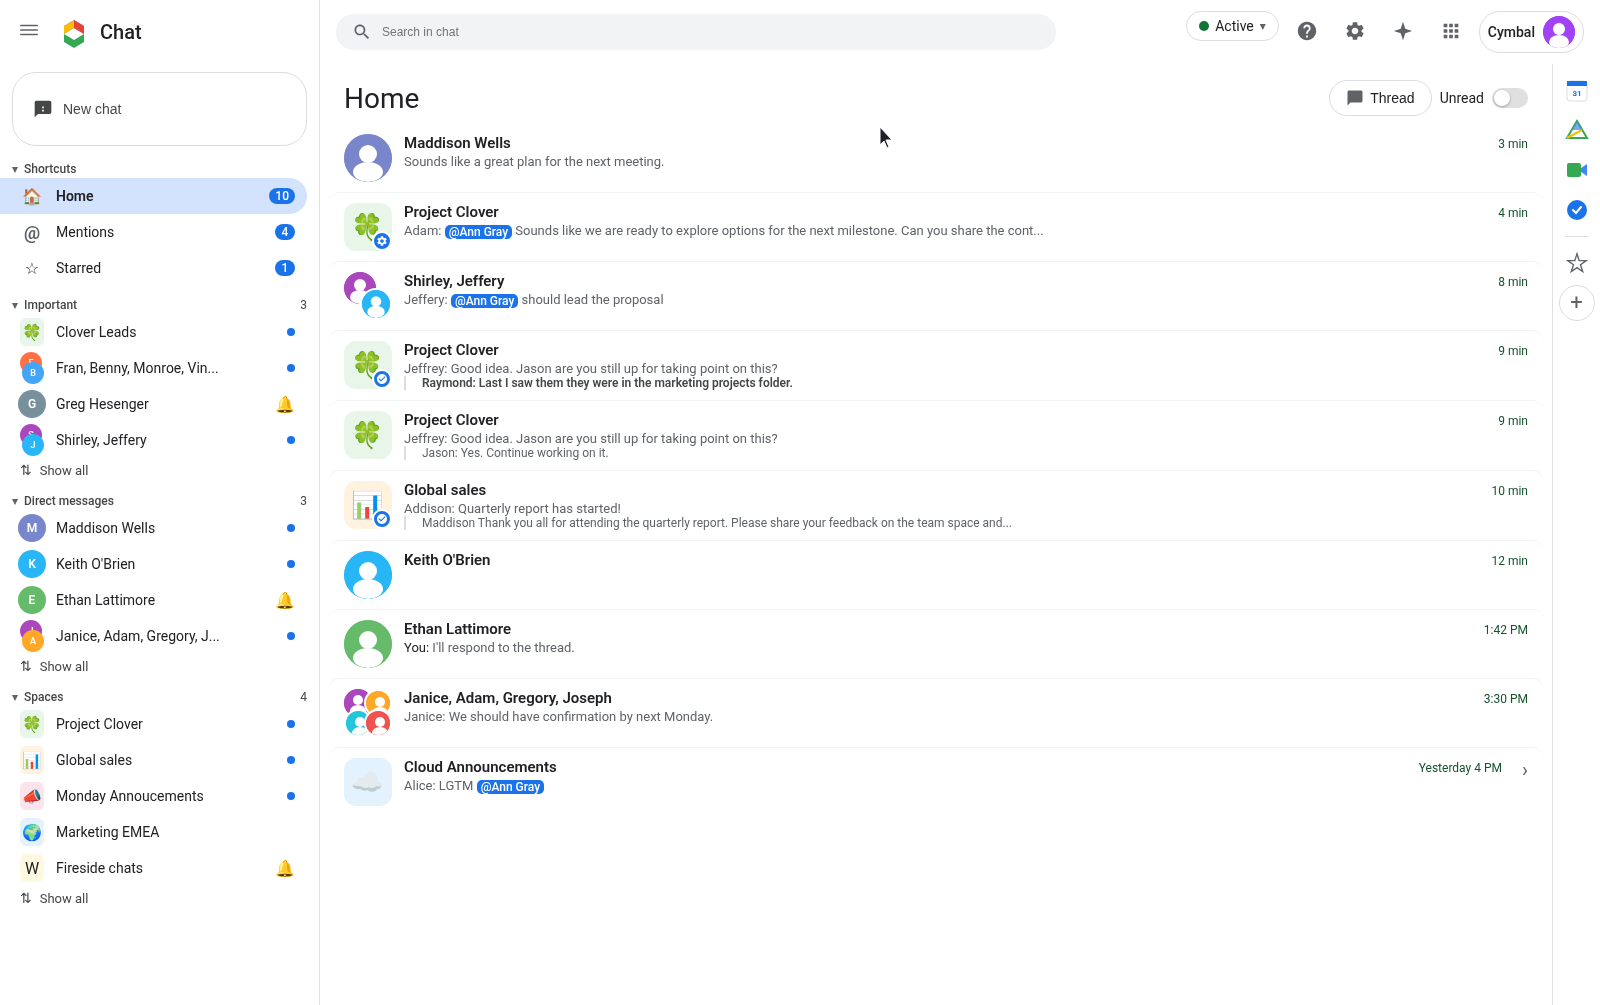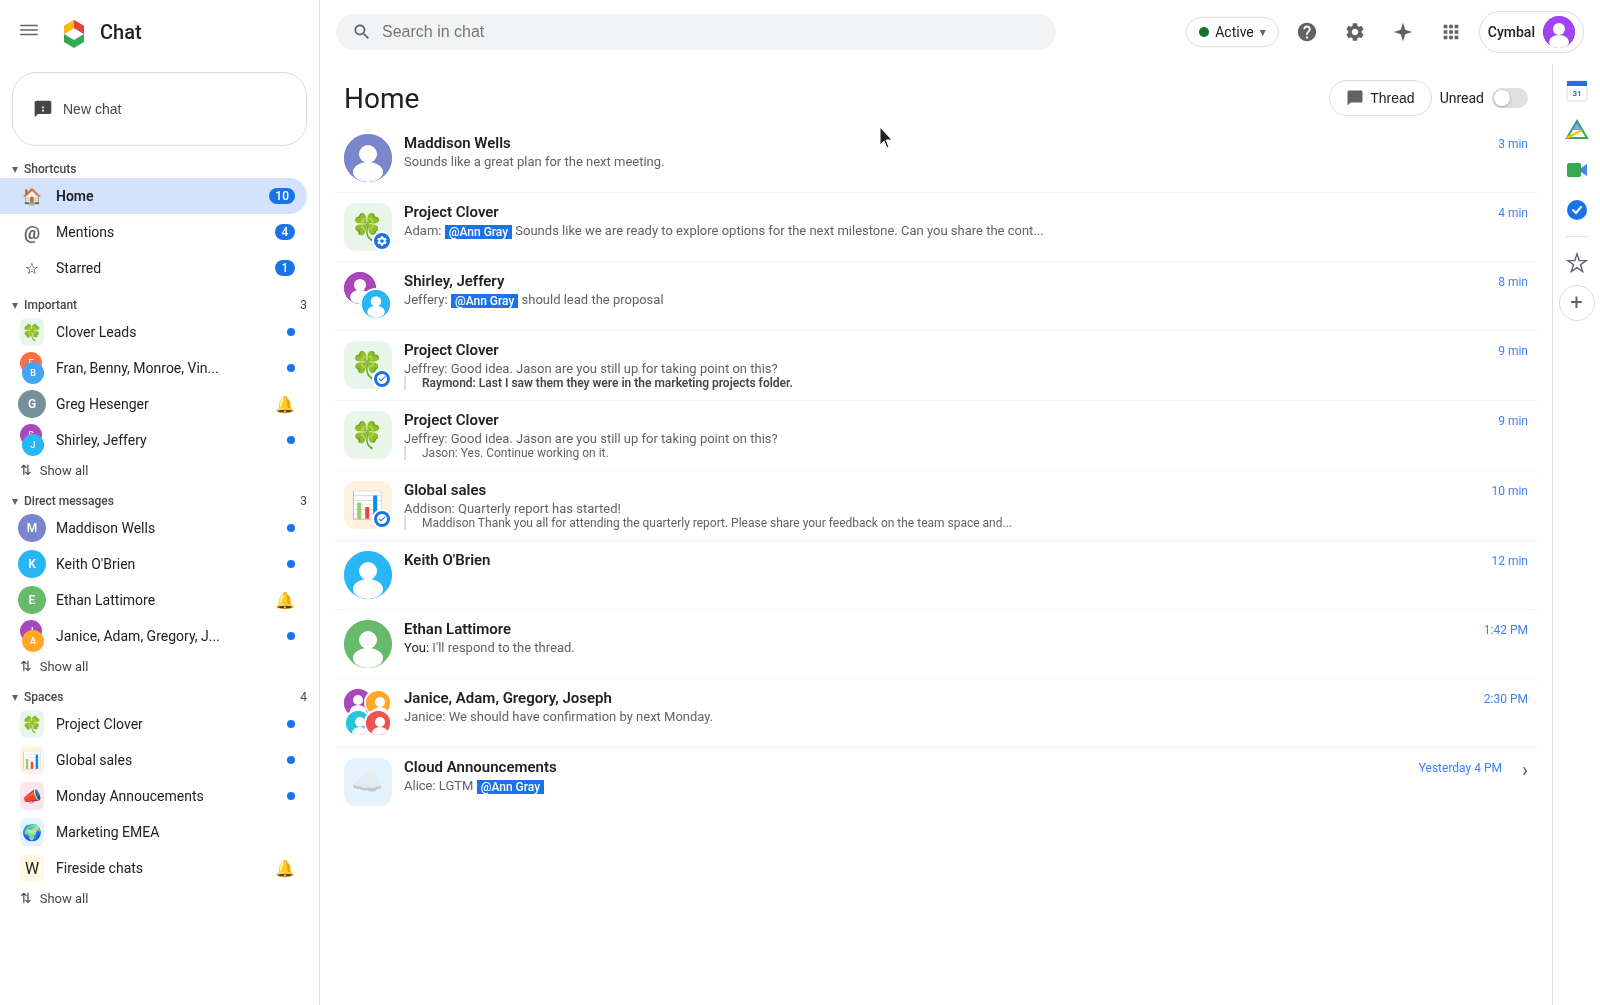--- a/index.html
+++ b/index.html
@@ -128,27 +128,27 @@
       display: flex;
       align-items: center;
       background: #f1f3f4;
       border-radius: 24px;
       padding: 8px 16px;
       gap: 10px;
     }
     .search-bar input {
       border: none;
       background: transparent;
-      font-size: 16px;
+      font-size: 12px;
       color: #202124;
       outline: none;
       flex: 1;
     }
 
-    .topbar-right { display: flex; align-items: center; gap: 8px; margin-left: auto; }
+    .topbar-right { display: flex; align-items: flex-start; gap: 8px; margin-left: auto; }
 
     .active-btn {
       display: flex; align-items: center; gap: 6px;
       padding: 6px 12px;
       border-radius: 20px;
       border: 1px solid #dadce0;
       cursor: pointer;
       font-size: 14px;
       color: #202124;
     }
@@ -230,27 +230,27 @@
       position: relative;
     }
     .chat-item + .chat-item { border-top: 1px solid #f1f3f4; }
     .chat-avatar-area { flex-shrink: 0; width: 48px; height: 48px; position: relative; }
     .chat-avatar { width: 48px; height: 48px; border-radius: 50%; display: flex; align-items: center; justify-content: center; font-size: 18px; font-weight: 600; color: #fff; overflow: hidden; }
     .chat-space-icon { width: 48px; height: 48px; border-radius: 12px; display: flex; align-items: center; justify-content: center; font-size: 28px; overflow: hidden; }
     .chat-badge { position: absolute; bottom: 0; right: 0; width: 20px; height: 20px; border-radius: 50%; background: #1a73e8; display: flex; align-items: center; justify-content: center; font-size: 11px; color: #fff; border: 2px solid #fff; }
     .chat-body { flex: 1; min-width: 0; }
     .chat-top { display: flex; align-items: baseline; justify-content: space-between; }
     .chat-name { font-size: 15px; font-weight: 600; color: #202124; }
-    .chat-time { font-size: 12px; color: #3b82f6; white-space: nowrap; }
+    .chat-time { font-size: 12px; color: #14532d; white-space: nowrap; }
     .chat-preview { font-size: 13px; color: #5f6368; white-space: nowrap; overflow: hidden; text-overflow: ellipsis; margin-top: 2px; }
     .mention-tag {
       display: inline-block;
       background: #1a73e8;
       color: #fff;
-      border-radius: 0;
+      border-radius: 5px;
       padding: 0 4px;
       font-size: 12px;
       font-weight: 500;
       vertical-align: middle;
     }
     .chat-thread { font-size: 12px; color: #5f6368; margin-top: 0; padding-left: 16px; border-left: 2px solid #dadce0; }
     .chat-thread-bold { font-weight: 600; color: #444746; }
 
     
     .right-icons {
@@ -765,21 +765,21 @@
                 <circle cx="14" cy="14" r="14" fill="#ef5350"></circle>
                 <circle cx="14" cy="11" r="5" fill="#fff"></circle>
                 <ellipse cx="14" cy="22" rx="8" ry="6" fill="#fff"></ellipse>
               </svg>
           </div>
         </div>
       </div>
       <div class="chat-body">
         <div class="chat-top">
           <span class="chat-name">Janice, Adam, Gregory, Joseph</span>
-          <span class="chat-time">2:30 PM</span>
+          <span class="chat-time">3:30 PM</span>
         </div>
         <div class="chat-preview">Janice: We should have confirmation by next Monday.</div>
       </div>
     </div>
 
     <div class="chat-item">
       <div class="chat-avatar-area">
         <div class="chat-space-icon" style="background:#e3f2fd;font-size:26px;">☁️</div>
       </div>
       <div class="chat-body">

